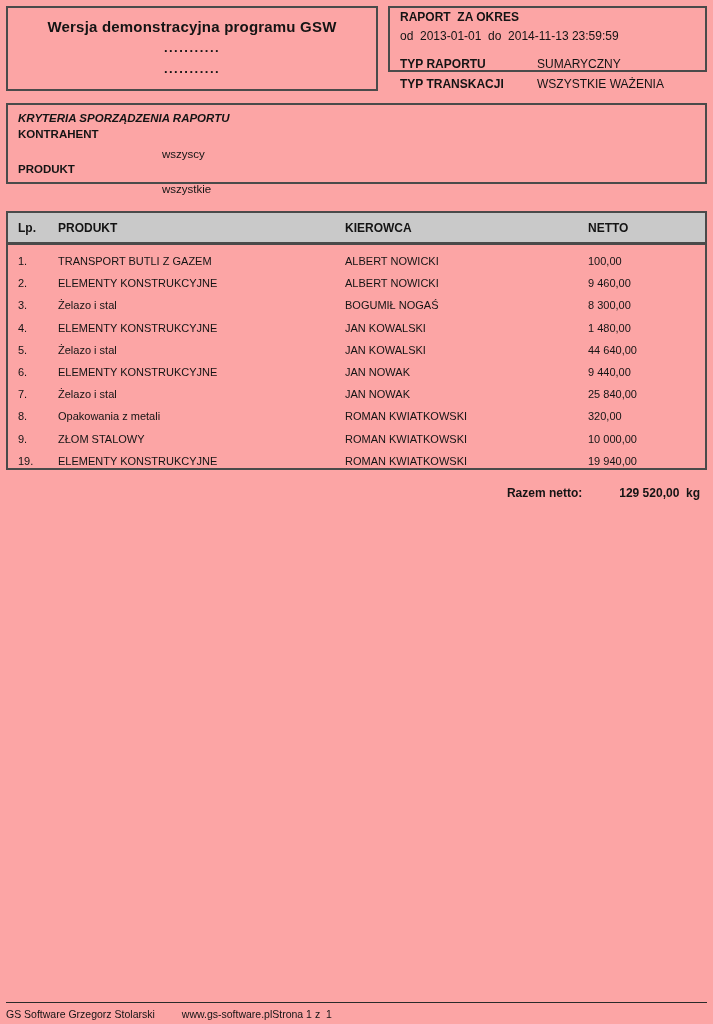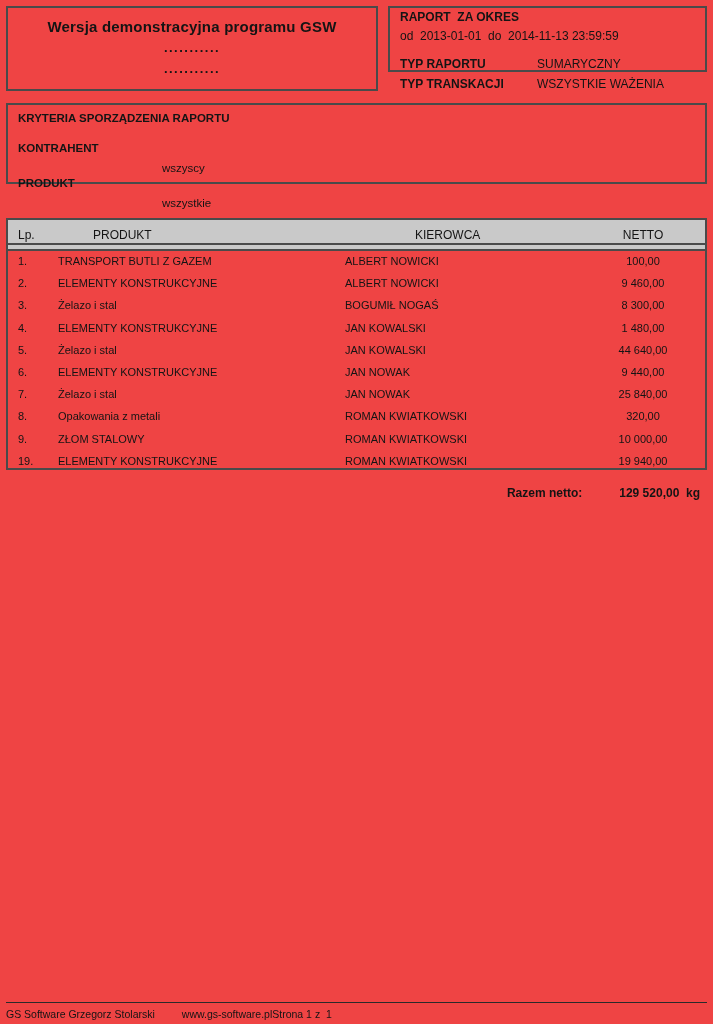--- a/index.html
+++ b/index.html
@@ -1,19 +1,19 @@
 <!DOCTYPE html>
 <html><head>
 <meta charset="utf-8">
 <style>
   * { margin:0; padding:0; box-sizing:border-box; }
   html,body { background:#ffffff; }
   body { font-family:"Liberation Sans", sans-serif; color:#141414; }
   .page {
-    position:relative; width:713px; height:1024px; background:#ef4444;
+    position:relative; width:713px; height:1024px; background:#fca5a5;
     overflow:hidden;
   }
   [data-bind] { white-space:pre; }
 
   
   .demo-box {
     position:absolute; left:6px; top:6px; width:372px; height:85px;
     border:2px solid #4a4a4a; text-align:center; padding-top:10px;
   }
   .demo-title { font-weight:bold; font-size:15px; letter-spacing:0.2px; }
@@ -27,40 +27,40 @@
   .report-period { font-weight:normal; margin-bottom:14px; }
   .report-row { display:flex; margin-bottom:6px; }
   .report-row .lbl { font-weight:bold; width:137px; flex:none; }
   .report-row .val { font-weight:normal; }
 
   
   .criteria-box {
     position:absolute; left:6px; top:103px; width:701px; height:81px;
     border:2px solid #4a4a4a; padding:7px 9px 0 10px; font-size:11.5px;
   }
-  .criteria-head { display:flex; justify-content:space-between; align-items:flex-end; margin-bottom:18px; }
+  .criteria-head { display:flex; justify-content:space-between; align-items:flex-end; margin-bottom:4px;font-style:italic; }
   .criteria-title { font-weight:bold; }
   .criteria-date { font-weight:normal; font-size:11px; }
   .criteria-row { display:flex; margin-bottom:3px; }
   .criteria-row .lbl { font-weight:bold; width:144px; flex:none; }
   .criteria-row .val { font-weight:normal;margin-top:20px; }
 
   
   .grid-cols { display:grid; grid-template-columns:40px 287px 1fr 110px; align-items:center; }
   .table-header {
-    position:absolute; left:6px; top:218px; width:701px; height:33px;
+    position:absolute; left:6px; top:211px; width:701px; height:33px;
     background:#c9c9c9; border:2px solid #4a4a4a;
-    padding:0 7px 0 10px; font-weight:normal; font-size:12px;gap:35px;
+    padding:0 7px 0 10px; font-weight:bold; font-size:12px;
   }
   .table-body {
     position:absolute; left:6px; top:243px; width:701px; height:227px;
     border:2px solid #4a4a4a; padding:5px 7px 0 10px;
   }
   .t-row { height:22.2px; font-size:11px; }
-  .num { text-align:center; }
+  .num { text-align:left; }
 
   
   .totals {
     position:absolute; top:486px; left:0; width:700px;
     display:flex; justify-content:flex-end; gap:37px;
     font-weight:bold; font-size:12px;
   }
 
   
   .footer {

